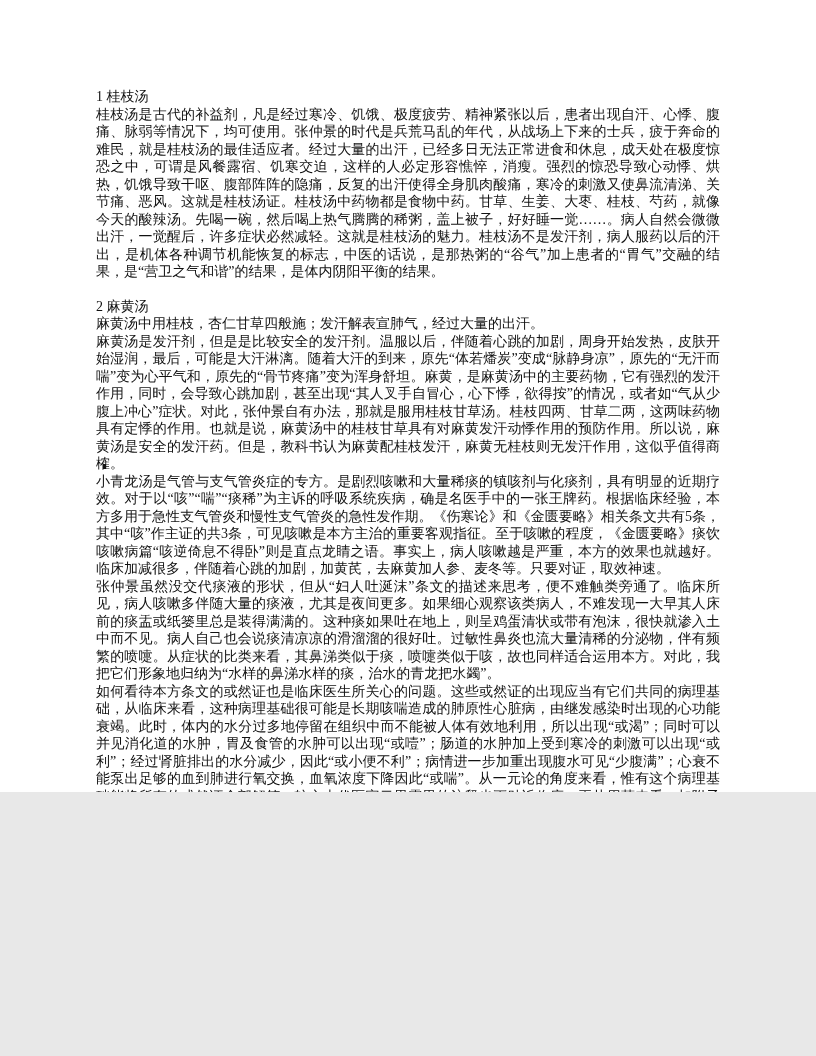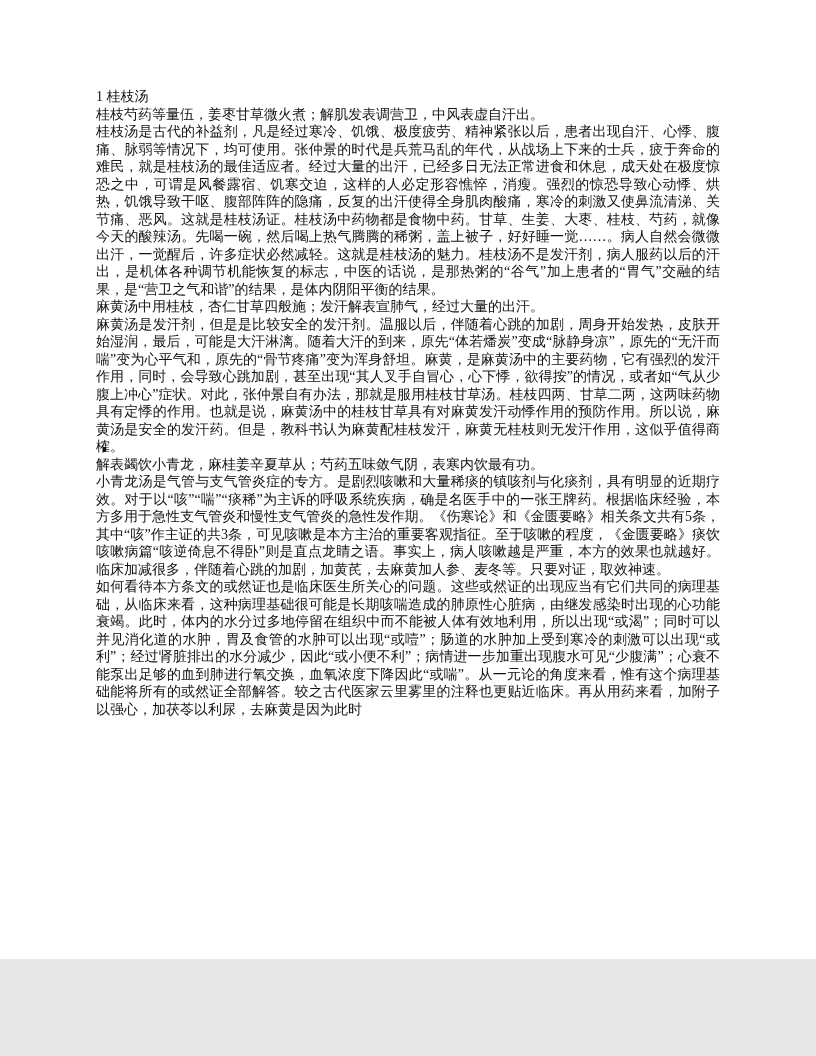--- a/index.html
+++ b/index.html
@@ -8,21 +8,21 @@
       background: #e8e8e8;
     }
     body {
       width: 816px;
       height: 1056px;
       overflow: hidden;
     }
     .page {
       box-sizing: border-box;
       width: 816px;
-      height: 959px;
+      height: 792px;
       padding: 88px 96px 40px 96px;
       background: #ffffff;
       color: #111111;
       font-family: "Liberation Serif", "DejaVu Serif", serif;
       font-size: 14px;
       line-height: 17.5px;
       text-align: justify;
       overflow: hidden;
     }
     .doc-section {
@@ -42,28 +42,28 @@
       word-break: break-all;
     }
   </style>
 </head>
 <body>
 
 <div class="page">
 
   <section class="doc-section">
     <h2 class="heading">1 桂枝汤</h2>
-    <p class="verse">桂枝芍药等量伍，姜枣甘草微火煮；解肌发表调营卫，中风表虚自汗出。</p>
     <p class="para">桂枝汤是古代的补益剂，凡是经过寒冷、饥饿、极度疲劳、精神紧张以后，患者出现自汗、心悸、腹痛、脉弱等情况下，均可使用。张仲景的时代是兵荒马乱的年代，从战场上下来的士兵，疲于奔命的难民，就是桂枝汤的最佳适应者。经过大量的出汗，已经多日无法正常进食和休息，成天处在极度惊恐之中，可谓是风餐露宿、饥寒交迫，这样的人必定形容憔悴，消瘦。强烈的惊恐导致心动悸、烘热，饥饿导致干呕、腹部阵阵的隐痛，反复的出汗使得全身肌肉酸痛，寒冷的刺激又使鼻流清涕、关节痛、恶风。这就是桂枝汤证。桂枝汤中药物都是食物中药。甘草、生姜、大枣、桂枝、芍药，就像今天的酸辣汤。先喝一碗，然后喝上热气腾腾的稀粥，盖上被子，好好睡一觉……。病人自然会微微出汗，一觉醒后，许多症状必然减轻。这就是桂枝汤的魅力。桂枝汤不是发汗剂，病人服药以后的汗出，是机体各种调节机能恢复的标志，中医的话说，是那热粥的“谷气”加上患者的“胃气”交融的结果，是“营卫之气和谐”的结果，是体内阴阳平衡的结果。</p>
   </section>
 
   <section class="doc-section">
+    <h2 class="heading">2 麻黄汤</h2>
     <p class="verse">麻黄汤中用桂枝，杏仁甘草四般施；发汗解表宣肺气，经过大量的出汗。</p>
     <p class="para">麻黄汤是发汗剂，但是是比较安全的发汗剂。温服以后，伴随着心跳的加剧，周身开始发热，皮肤开始湿润，最后，可能是大汗淋漓。随着大汗的到来，原先“体若燔炭”变成“脉静身凉”，原先的“无汗而喘”变为心平气和，原先的“骨节疼痛”变为浑身舒坦。麻黄，是麻黄汤中的主要药物，它有强烈的发汗作用，同时，会导致心跳加剧，甚至出现“其人叉手自冒心，心下悸，欲得按”的情况，或者如“气从少腹上冲心”症状。对此，张仲景自有办法，那就是服用桂枝甘草汤。桂枝四两、甘草二两，这两味药物具有定悸的作用。也就是说，麻黄汤中的桂枝甘草具有对麻黄发汗动悸作用的预防作用。所以说，麻黄汤是安全的发汗药。但是，教科书认为麻黄配桂枝发汗，麻黄无桂枝则无发汗作用，这似乎值得商榷。</p>
   </section>
 
   <section class="doc-section">
-    <p class="verse">解表蠲饮小青龙，麻桂姜辛夏草从；芍药五味敛气阴，表寒内饮最有功。</p>
     <p class="para">小青龙汤是气管与支气管炎症的专方。是剧烈咳嗽和大量稀痰的镇咳剂与化痰剂，具有明显的近期疗效。对于以“咳”“喘”“痰稀”为主诉的呼吸系统疾病，确是名医手中的一张王牌药。根据临床经验，本方多用于急性支气管炎和慢性支气管炎的急性发作期。《伤寒论》和《金匮要略》相关条文共有5条，其中“咳”作主证的共3条，可见咳嗽是本方主治的重要客观指征。至于咳嗽的程度，《金匮要略》痰饮咳嗽病篇“咳逆倚息不得卧”则是直点龙睛之语。事实上，病人咳嗽越是严重，本方的效果也就越好。临床加减很多，伴随着心跳的加剧，加黄芪，去麻黄加人参、麦冬等。只要对证，取效神速。</p>
+    <p class="para">张仲景虽然没交代痰液的形状，但从“妇人吐涎沫”条文的描述来思考，便不难触类旁通了。临床所见，病人咳嗽多伴随大量的痰液，尤其是夜间更多。如果细心观察该类病人，不难发现一大早其人床前的痰盂或纸篓里总是装得满满的。这种痰如果吐在地上，则呈鸡蛋清状或带有泡沫，很快就渗入土中而不见。病人自己也会说痰清凉凉的滑溜溜的很好吐。过敏性鼻炎也流大量清稀的分泌物，伴有频繁的喷嚏。从症状的比类来看，其鼻涕类似于痰，喷嚏类似于咳，故也同样适合运用本方。对此，我把它们形象地归纳为“水样的鼻涕水样的痰，治水的青龙把水蠲”。</p>
     <p class="para">如何看待本方条文的或然证也是临床医生所关心的问题。这些或然证的出现应当有它们共同的病理基础，从临床来看，这种病理基础很可能是长期咳喘造成的肺原性心脏病，由继发感染时出现的心功能衰竭。此时，体内的水分过多地停留在组织中而不能被人体有效地利用，所以出现“或渴”；同时可以并见消化道的水肿，胃及食管的水肿可以出现“或噎”；肠道的水肿加上受到寒冷的刺激可以出现“或利”；经过肾脏排出的水分减少，因此“或小便不利”；病情进一步加重出现腹水可见“少腹满”；心衰不能泵出足够的血到肺进行氧交换，血氧浓度下降因此“或喘”。从一元论的角度来看，惟有这个病理基础能将所有的或然证全部解答。较之古代医家云里雾里的注释也更贴近临床。再从用药来看，加附子以强心，加茯苓以利尿，去麻黄是因为此时</p>
   </section>
 
 </div>
 
 </body></html>

